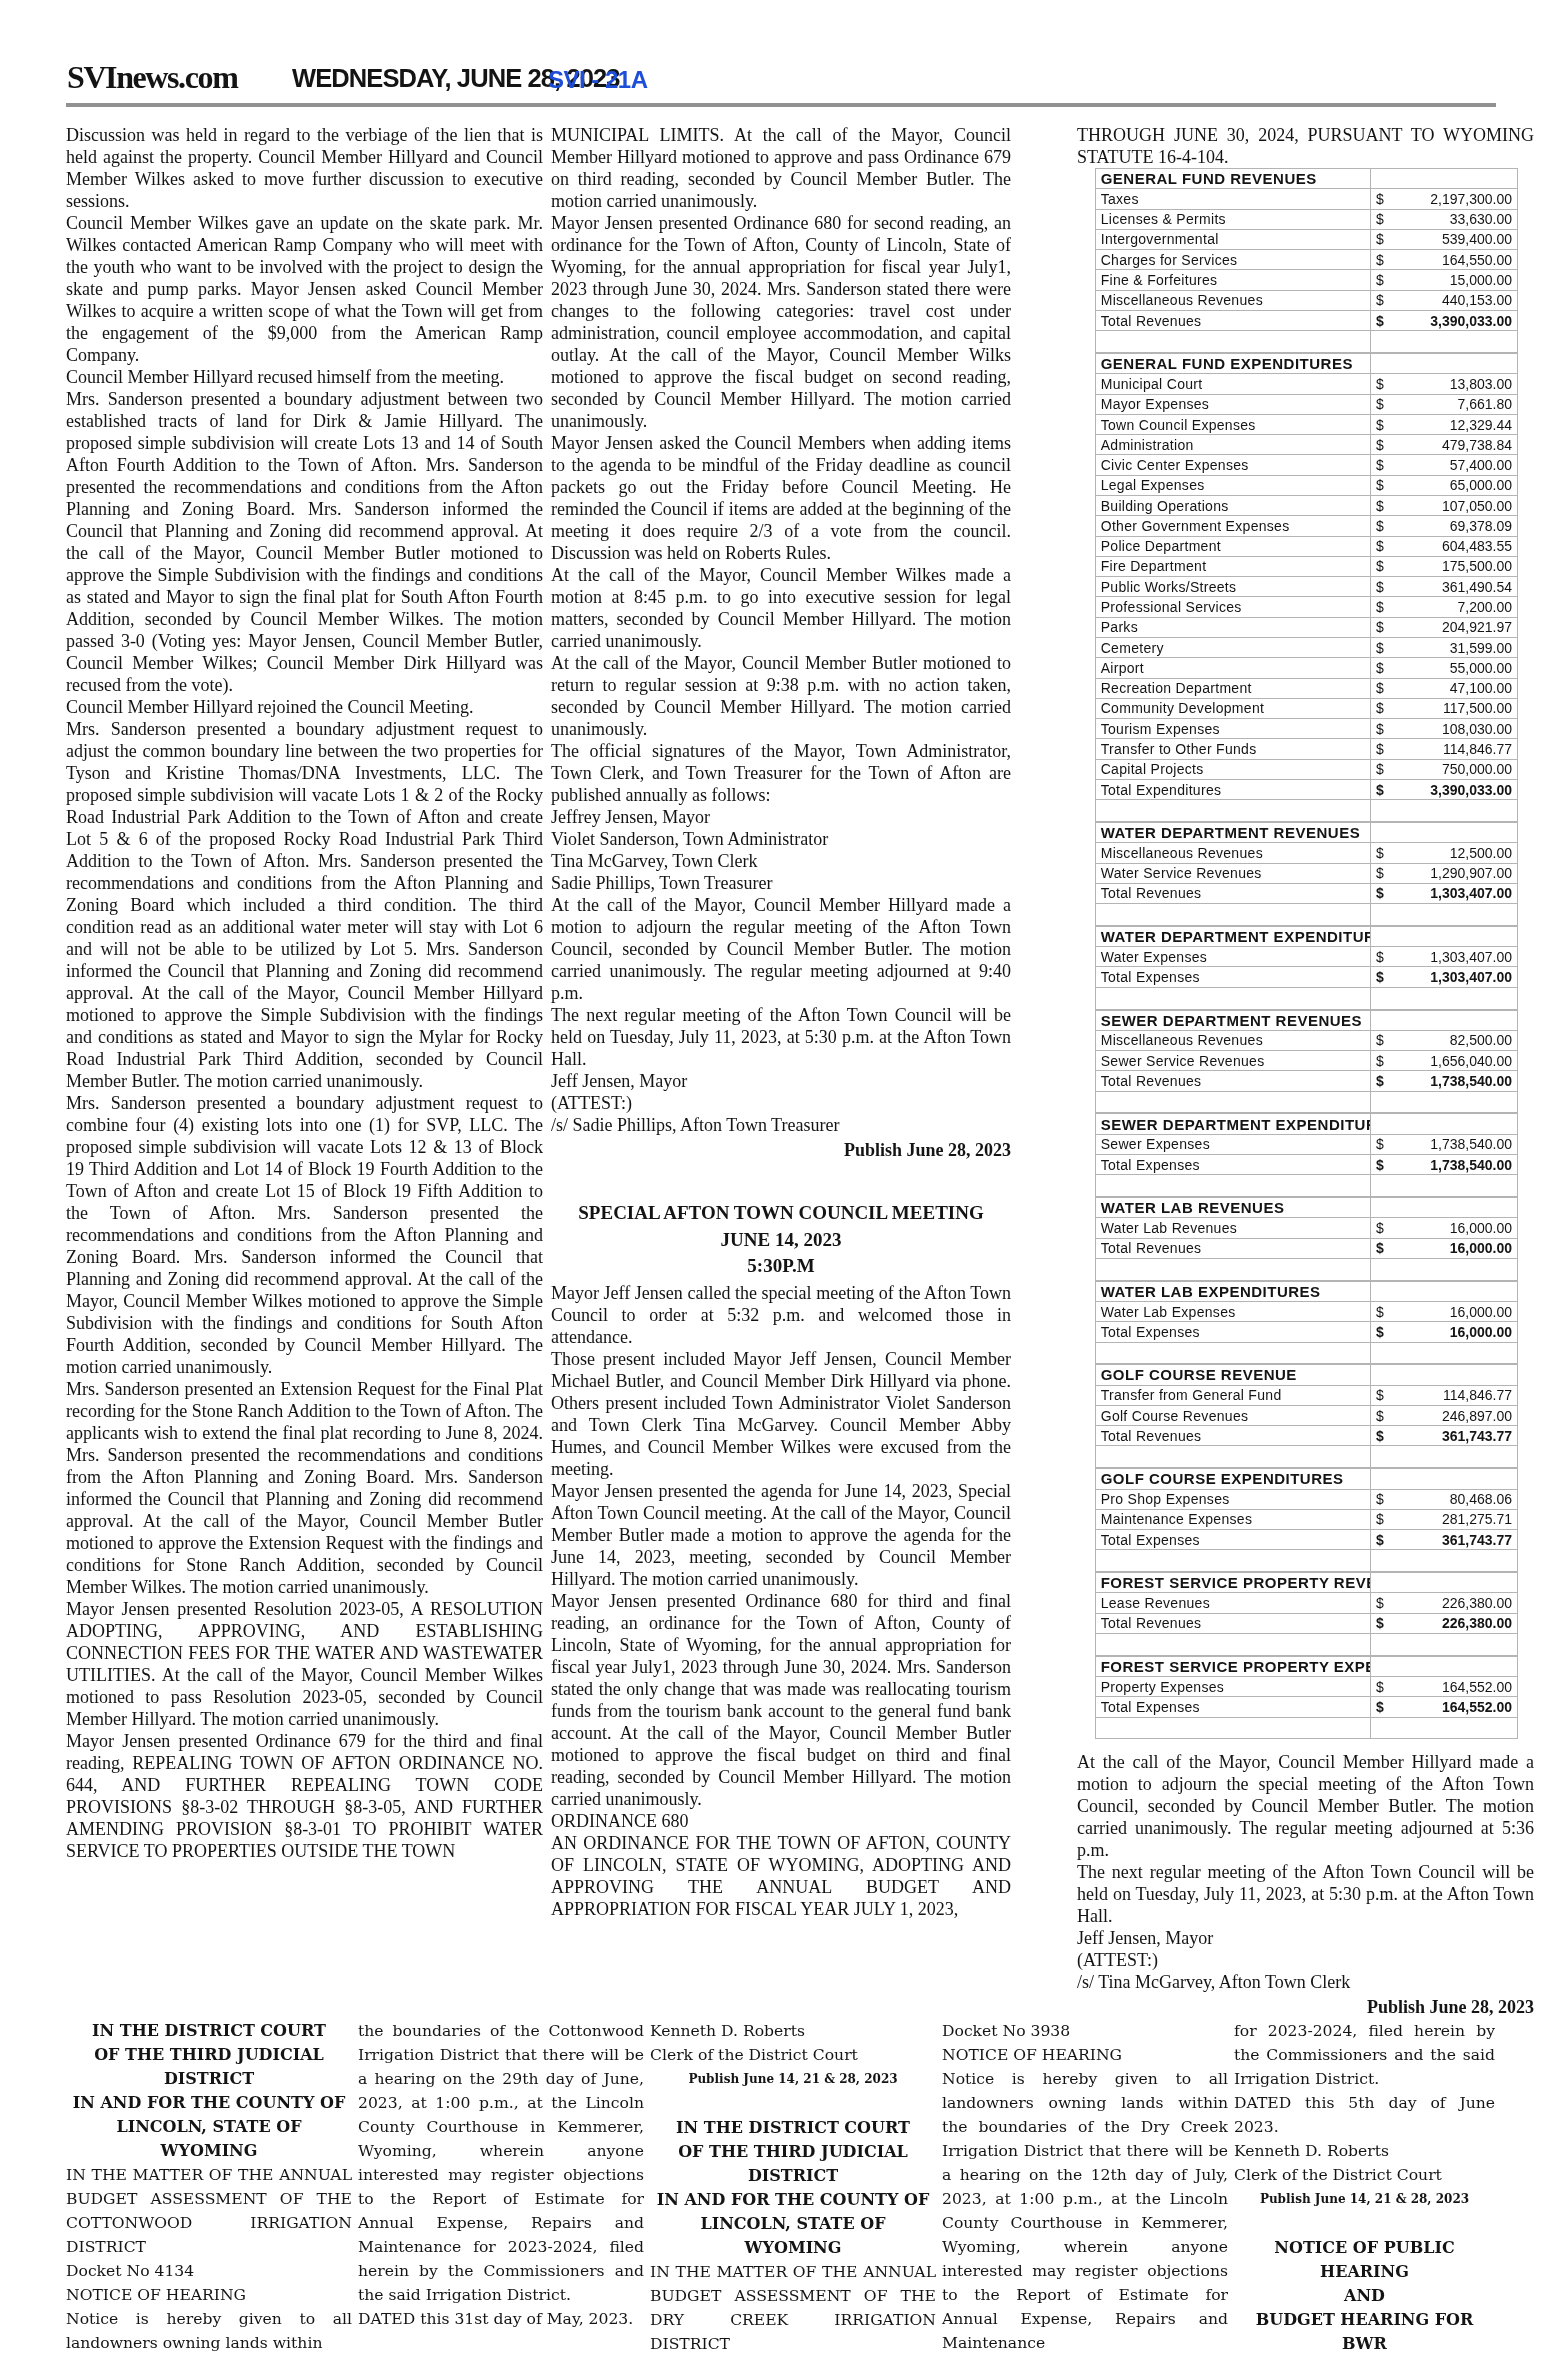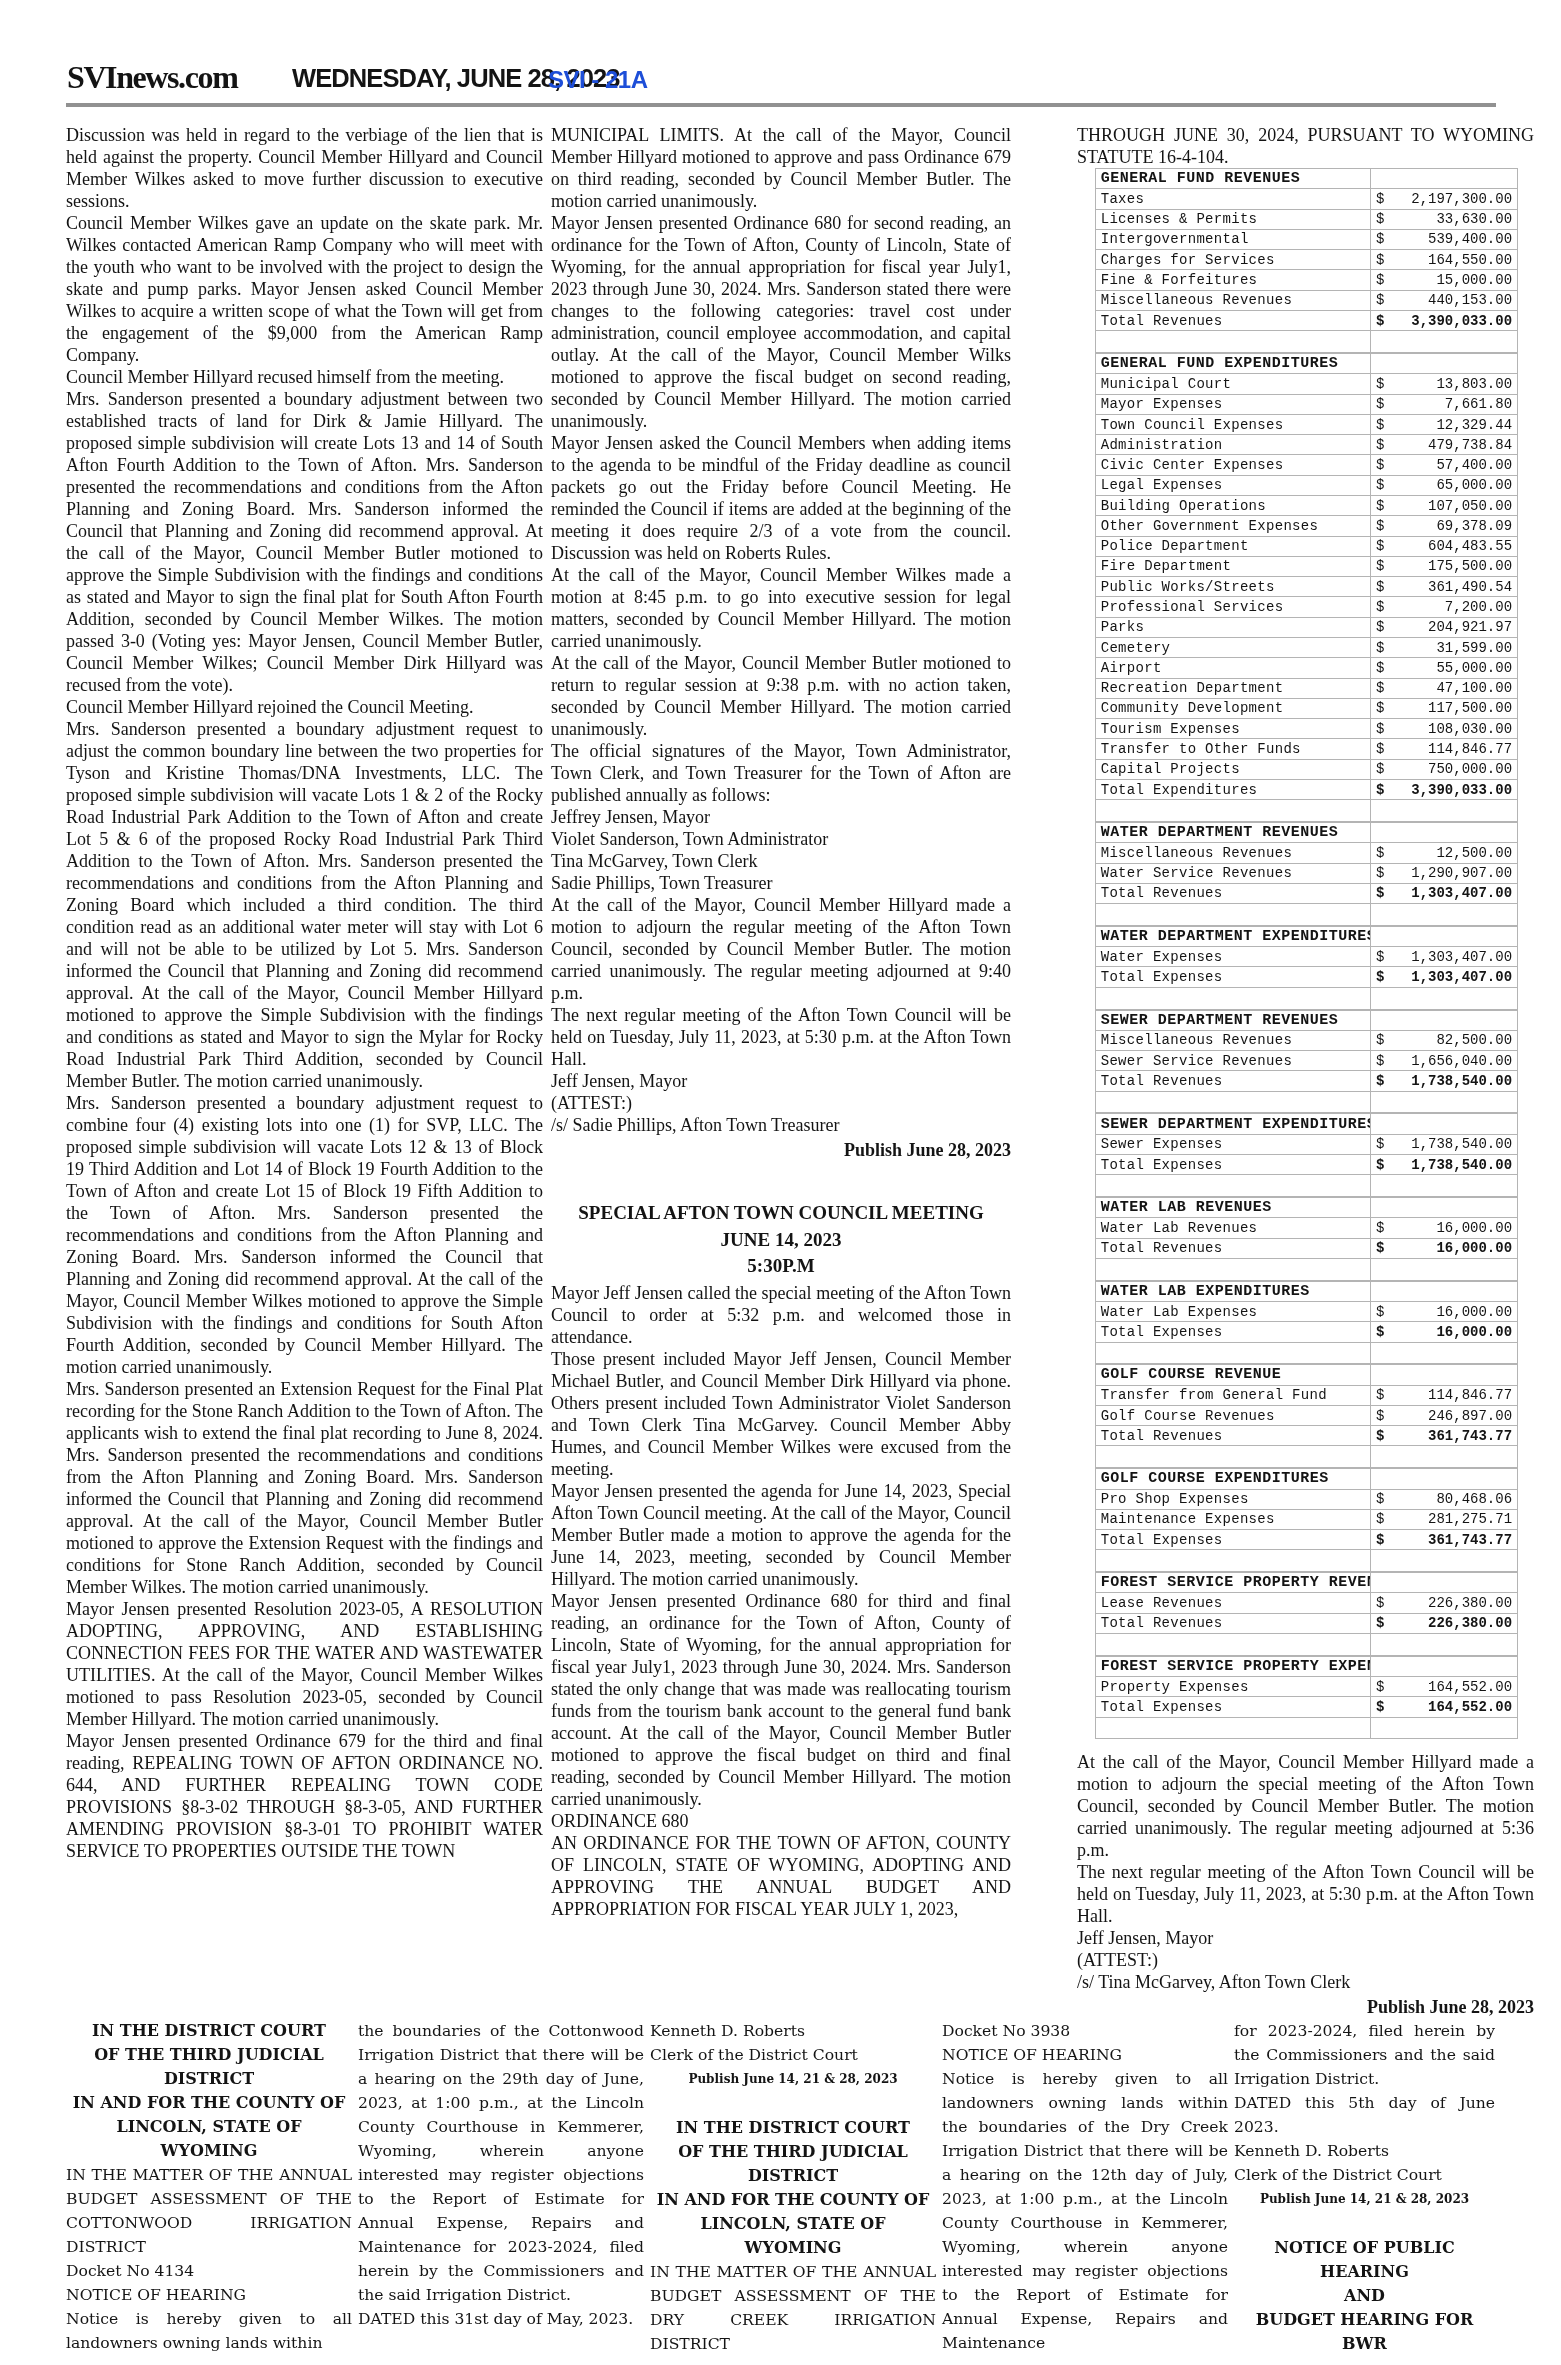--- a/index.html
+++ b/index.html
@@ -22,21 +22,21 @@
   #col-0{left:66px;width:477px;}
   #col-1{left:551px;width:460px;}
   #col-2{left:1077px;width:457px;}
   .col p.body{font-size:18px;line-height:22px;text-align:justify;margin:0;}
   .col .heading{font-weight:bold;text-align:center;font-size:19px;line-height:26.5px;margin:4.7px 0 2.8px;}
   .col p.publish{font-weight:bold;text-align:right;font-size:18px;line-height:24.6px;margin:1.9px 0 0;}
   .spacer{width:100%;}
 
   
   table.budget{border-collapse:collapse;table-layout:fixed;width:422px;margin:0 8px 0 18px;
-    font-family:Liberation Mono, monospace;font-size:14px;}
+    font-family:Liberation Sans, sans-serif;font-size:14px;}
   table.budget td{border:0.5px solid #b4b4b4;padding:0.9px 4.7px;height:17.5px;vertical-align:middle;
     white-space:nowrap;overflow:hidden;}
   table.budget td.lbl{width:265px;letter-spacing:0.3px;}
   table.budget td.amt{width:136px;}
   table.budget td.amt .in{display:flex;justify-content:space-between;align-items:baseline;}
   table.budget tr.title-row td{font-weight:bold;font-size:15px;letter-spacing:0.5px;}
   table.budget tr.total td.amt{font-weight:bold;border-top:1.4px solid #000;}
   table.budget tr.gap-row td{height:19px;}
 
   

